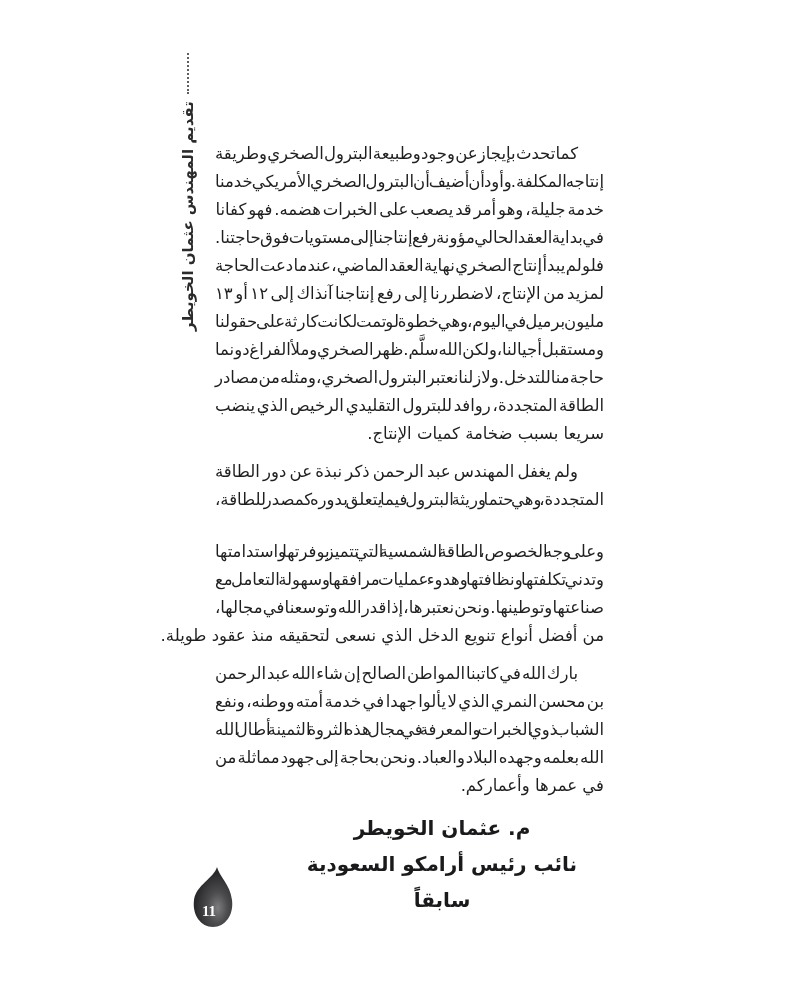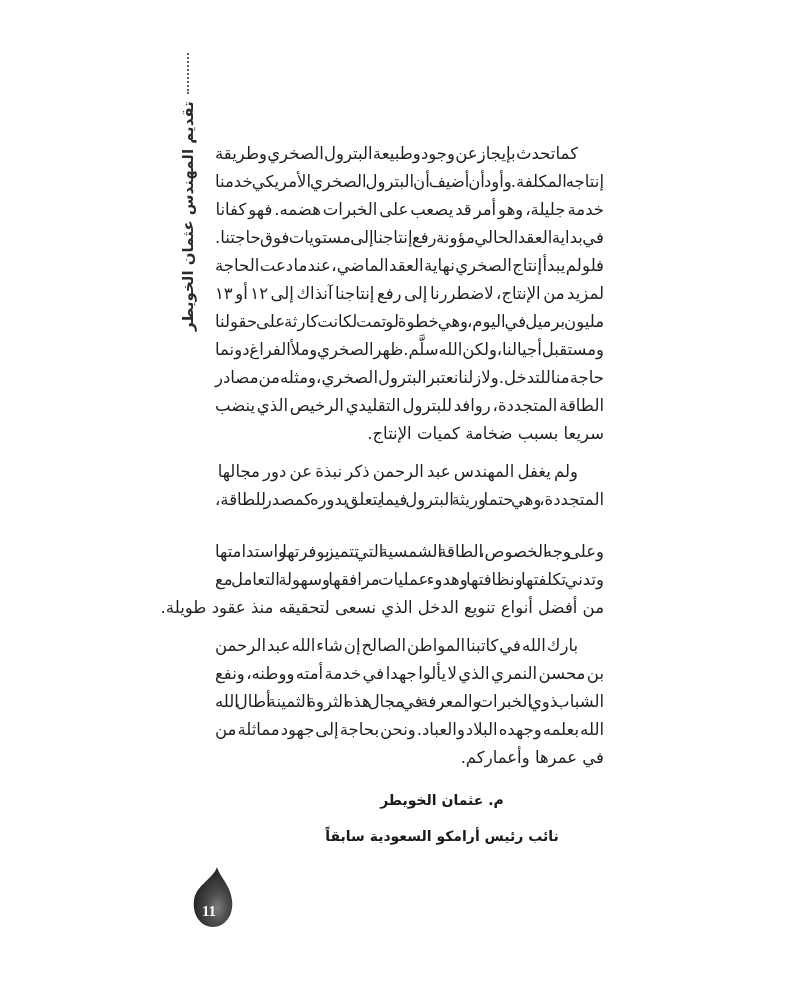--- a/index.html
+++ b/index.html
@@ -27,21 +27,21 @@
   }
   .para { margin:0 0 10px 0; }
   .jline {
     height:28px; line-height:28px; white-space:nowrap;
     text-align:right; overflow:visible;
   }
   .jline.first { padding-right:26px; }
 
   .signature { margin-top:4px; margin-right:12px; width:300px; text-align:center; }
   .sig-name, .sig-title {
-    height:36px; line-height:36px; font-size:14px; font-weight:bold; color:#1a1a1c;
+    height:36px; line-height:36px; font-size:20px; font-weight:bold; color:#1a1a1c;
   }
 
   
   .drop-wrap { position:absolute; left:189px; top:865px; width:48px; height:64px; }
   .drop-wrap svg { display:block; }
 </style>
 </head>
 <body>
 
 <div class="page">
@@ -60,24 +60,25 @@
           <div class="jline" style="word-spacing: -5.82656px;"><span>في بداية العقد الحالي مؤونة رفع إنتاجنا إلى مستويات فوق حاجتنا.</span></div>
           <div class="jline" style="word-spacing: -4.81719px;"><span>فلو لم يبدأ إنتاج الصخري نهاية العقد الماضي، عندما دعت الحاجة</span></div>
           <div class="jline" style="word-spacing: -2.73153px;"><span>لمزيد من الإنتاج، لاضطررنا إلى رفع إنتاجنا آنذاك إلى ١٢ أو ١٣</span></div>
           <div class="jline" style="word-spacing: -6.32244px;"><span>مليون برميل في اليوم، وهي خطوة لو تمت لكانت كارثة على حقولنا</span></div>
           <div class="jline" style="word-spacing: -5.42708px; margin-left: 48px;"><span>ومستقبل أجيالنا، ولكن الله سلَّم. ظهر الصخري وملأ الفراغ دونما</span></div>
           <div class="jline" style="word-spacing: -5.21719px;"><span>حاجة منا للتدخل. ولا زلنا نعتبر البترول الصخري، ومثله من مصادر</span></div>
           <div class="jline" style="word-spacing: -3.47098px;"><span>الطاقة المتجددة، روافد للبترول التقليدي الرخيص الذي ينضب</span></div>
           <div class="jline last"><span>سريعا بسبب ضخامة كميات الإنتاج.</span></div>
         </div>
         <div class="para">
-          <div class="jline first" style="word-spacing: -2.04514px;"><span>ولم يغفل المهندس عبد الرحمن ذكر نبذة عن دور مجالها</span></div>
+          <div class="jline first" style="word-spacing: -2.04514px;"><span>ولم يغفل المهندس عبد الرحمن ذكر نبذة عن دور الطاقة</span></div>
           <div class="jline" style="word-spacing: -7.50868px;"><span>المتجددة، وهي حتما وريثة البترول فيما يتعلق بدوره كمصدر للطاقة،</span></div>
           <div class="jline" style="word-spacing: -9.07812px; margin-top: 24px;"><span>وعلى وجه الخصوص، الطاقة الشمسية التي تتميز بوفرتها واستدامتها</span></div>
           <div class="jline" style="word-spacing: -6.92969px;"><span>وتدني تكلفتها ونظافتها وهدوء عمليات مرافقها وسهولة التعامل مع</span></div>
+          <div class="jline" style="word-spacing: -5.01562px;"><span>صناعتها وتوطينها. ونحن نعتبرها، إذا قدر الله وتوسعنا في مجالها،</span></div>
           <div class="jline last"><span>من أفضل أنواع تنويع الدخل الذي نسعى لتحقيقه منذ عقود طويلة.</span></div>
         </div>
         <div class="para">
           <div class="jline first" style="word-spacing: -4.29688px;"><span>بارك الله في كاتبنا المواطن الصالح إن شاء الله عبد الرحمن</span></div>
           <div class="jline" style="word-spacing: -3.77415px;"><span>بن محسن النمري الذي لا يألوا جهدا في خدمة أمته ووطنه، ونفع</span></div>
           <div class="jline" style="word-spacing: -8.29844px;"><span>الشباب ذوي الخبرات والمعرفة في مجال هذه الثروة الثمينة أطال الله</span></div>
           <div class="jline" style="word-spacing: -4.26094px;"><span>الله بعلمه وجهده البلاد والعباد. ونحن بحاجة إلى جهود مماثلة من</span></div>
           <div class="jline last"><span>في عمرها وأعماركم.</span></div>
         </div>
       </div>

